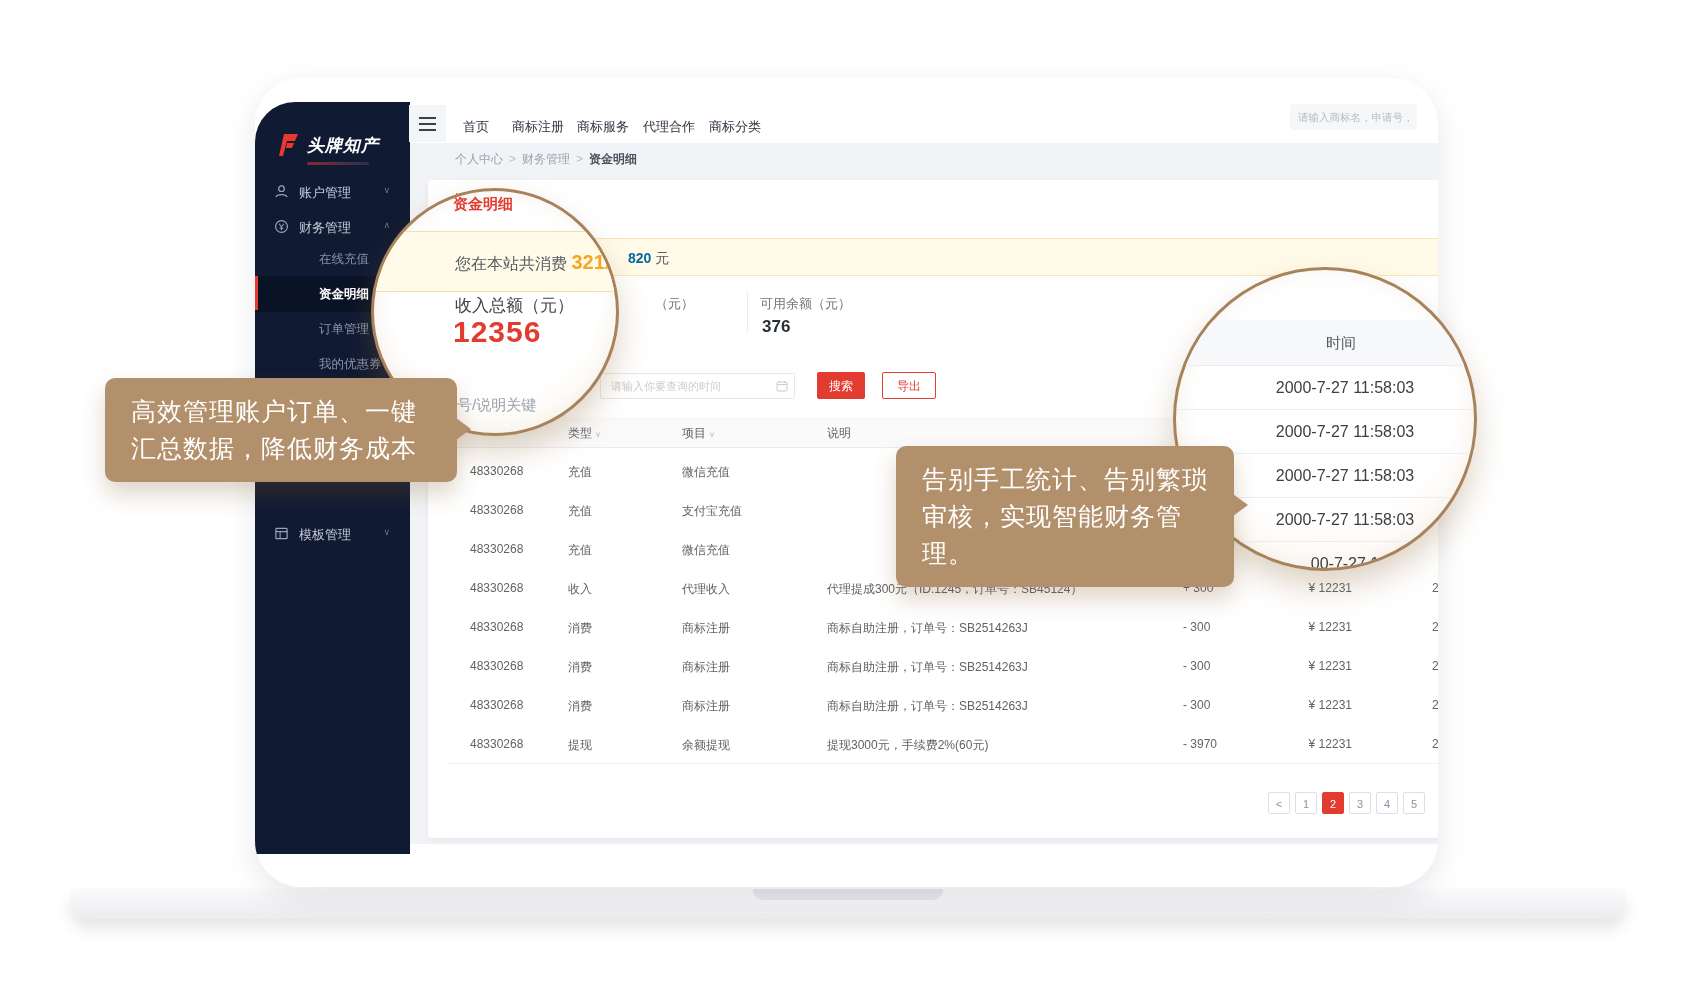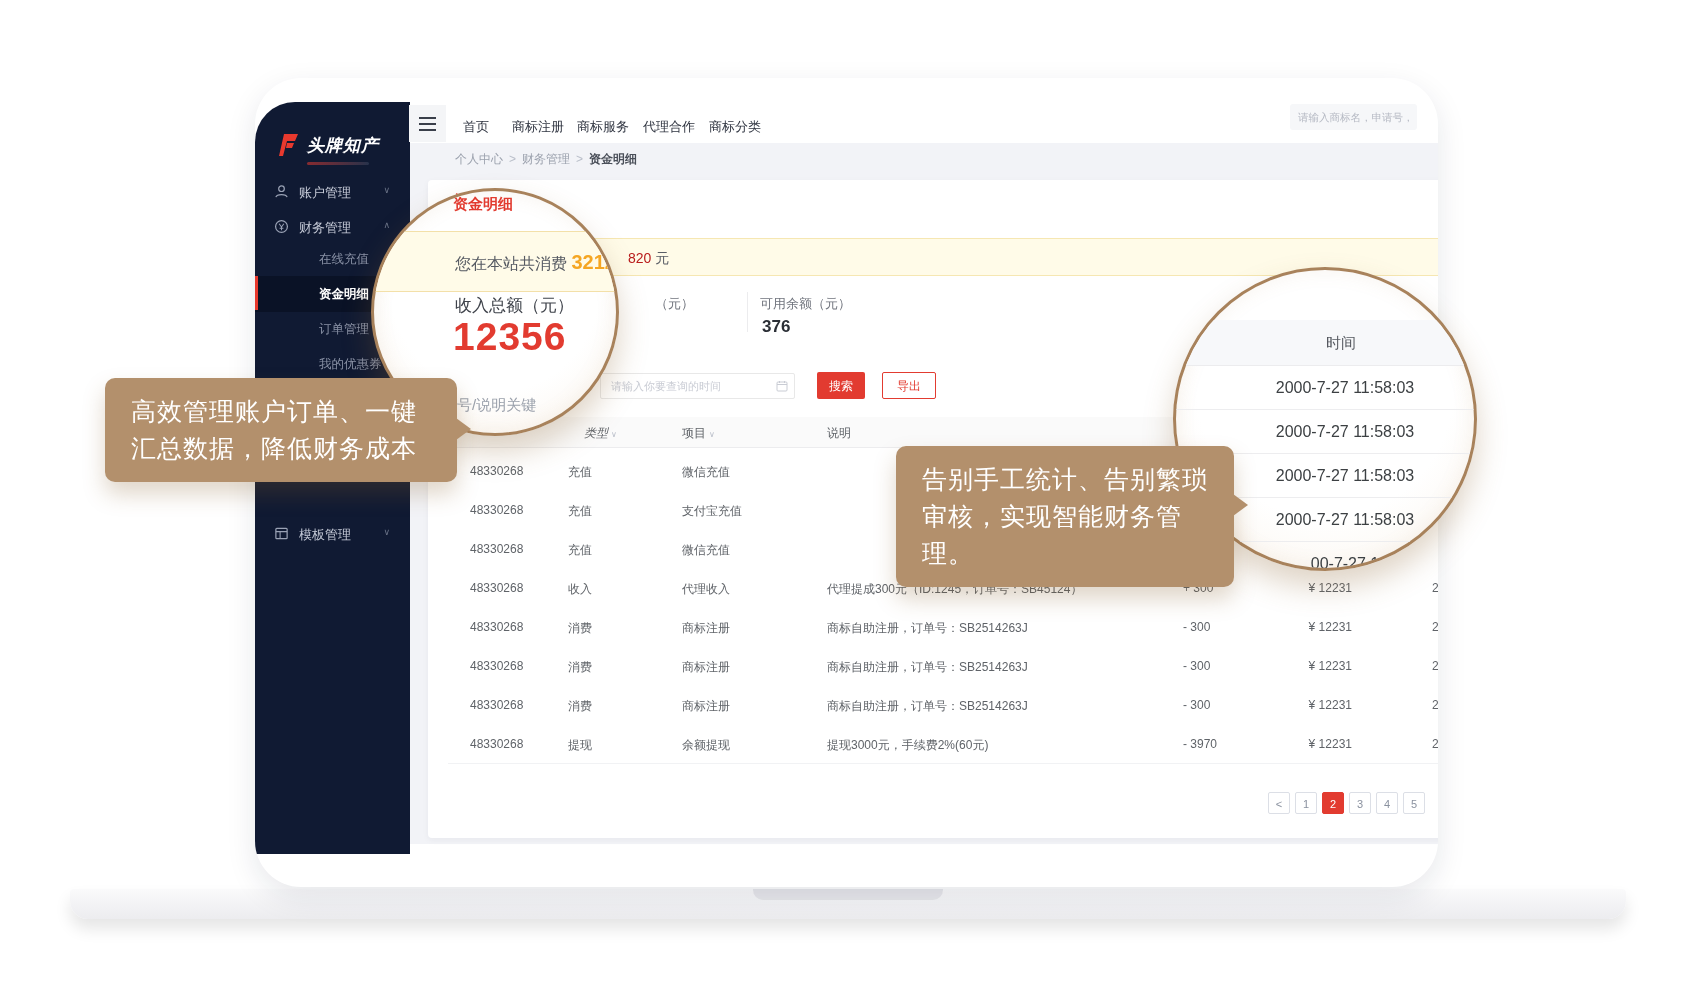--- a/index.html
+++ b/index.html
@@ -45,21 +45,21 @@
   .crumb .sep{margin:0 6px;color:#b9bec9;}
   .crumb .last{color:#4a4f59;font-weight:bold;}
   .content-bg{position:absolute;left:155px;top:97px;width:1028px;height:669px;background:#f2f3f7;}
   .card{position:absolute;left:173px;top:102px;width:1060px;height:658px;background:#fff;border-radius:4px;
         box-shadow:0 2px 6px rgba(31,41,68,.05);}
 
   .card-tab{position:absolute;left:200px;top:113px;font-size:13px;font-weight:bold;color:#e23b30;}
   .banner{position:absolute;left:215px;top:160px;width:1000px;height:38px;background:#fffbe8;
           border:1px solid #f6e7b2;line-height:38px;font-size:14px;color:#5a5e66;padding-left:30px;box-sizing:border-box;}
   .banner .pre{display:inline-block;width:127px;}
-  .banner .amt{color:#b91c1c;font-weight:normal;}
+  .banner .amt{color:#0369a1;font-weight:bold;}
 
   .stat-label{font-size:13px;color:#70747d;}
   .stat-value{font-size:17px;font-weight:bold;color:#2b2f36;}
   .vdiv{position:absolute;left:492px;top:214px;width:1px;height:40px;background:#ececee;}
 
   .date-input{position:absolute;left:345px;top:295px;width:195px;height:26px;border:1px solid #e8e8e8;
               border-radius:2px;background:#fff;font-size:11px;color:#8a8f99;padding:0 26px 0 10px;box-sizing:border-box;outline:none;}
   .date-input::placeholder{color:#c9ccd4;}
   .cal-ico{position:absolute;left:521px;top:302px;width:12px;height:12px;}
   .btn-search{position:absolute;left:562px;top:294px;width:48px;height:27px;background:#e23b30;color:#fff;
@@ -84,21 +84,21 @@
           background:radial-gradient(circle at 50% 40%, #ffffff 55%, #faf3ea 100%);
           box-shadow:0 16px 30px rgba(140,100,50,.28), inset 0 0 20px rgba(180,140,90,.10);box-sizing:border-box;}
   .c1{left:371px;top:188px;width:248px;height:248px;}
   .c2{left:1173px;top:267px;width:304px;height:304px;}
   .c1-tab{position:absolute;left:79px;top:4px;font-size:15px;font-weight:bold;color:#e23b30;}
   .c1-banner{position:absolute;left:0;top:40px;width:248px;height:59px;background:#fffbe8;
              border-top:1px solid #f3e0a9;border-bottom:1px solid #f3e0a9;}
   .c1-banner .txt{position:absolute;left:81px;top:19px;white-space:nowrap;font-size:16px;color:#565a62;}
   .c1-banner .amt{font-size:20px;font-weight:bold;color:#f5a623;}
   .c1-stat-label{position:absolute;left:81px;top:103px;font-size:17px;color:#3f434b;}
-  .c1-stat-value{position:absolute;left:79px;top:124px;font-size:39px;font-weight:bold;color:#e23b30;letter-spacing:1px;}
+  .c1-stat-value{position:absolute;left:79px;top:124px;font-size:30px;font-weight:bold;color:#e23b30;letter-spacing:1px;}
   .c1-frag{position:absolute;left:53px;top:205px;font-size:15px;color:#9aa0ab;white-space:nowrap;}
   .c2-head{position:absolute;left:0;top:50px;width:304px;height:46px;background:#f7f8fa;border-bottom:1px solid #ececee;
            line-height:46px;text-align:center;font-size:15px;color:#55585f;padding-left:26px;box-sizing:border-box;}
   .c2-row{position:absolute;left:0;width:304px;height:44px;line-height:44px;text-align:center;
           font-size:16px;color:#3c4043;border-bottom:1px solid #ededef;padding-left:34px;box-sizing:border-box;white-space:nowrap;}
 
   
   .callout{position:absolute;background:#b3906c;color:#fff;border-radius:10px;padding:15px 26px;
            font-size:25px;line-height:37px;letter-spacing:1px;z-index:6;
            box-shadow:0 12px 22px rgba(130,90,40,.25);box-sizing:border-box;}
@@ -205,21 +205,21 @@
 
     <input class="date-input" placeholder="请输入你要查询的时间" style="">
     <svg class="cal-ico" viewBox="0 0 12 12">
       <rect x="1" y="2" width="10" height="9" rx="1" fill="none" stroke="#c9ccd4" stroke-width="1"></rect>
       <path d="M1 4.5 H11 M3.5 1 V3 M8.5 1 V3" stroke="#c9ccd4" stroke-width="1" fill="none"></path>
     </svg>
     <button class="btn-search">搜索</button>
     <button class="btn-export">导出</button>
 
     <div class="thead">
-      <span class="th" style="left:136px;font-style:italic;"><span>类型</span><span class="sort">∨</span></span>
+      <span class="th" style="left:120px;"><span>类型</span><span class="sort">∨</span></span>
       <span class="th" style="left:234px;"><span>项目</span><span class="sort">∨</span></span>
       <span class="th" style="left:379px;"><span>说明</span></span>
     </div>
 
     <div class="trow" style="top:373px;">
       <span class="td order">48330268</span>
       <span class="td type">充值</span>
       <span class="td proj">微信充值</span>
       <span class="td desc"></span>
       <span class="td amt"></span>

